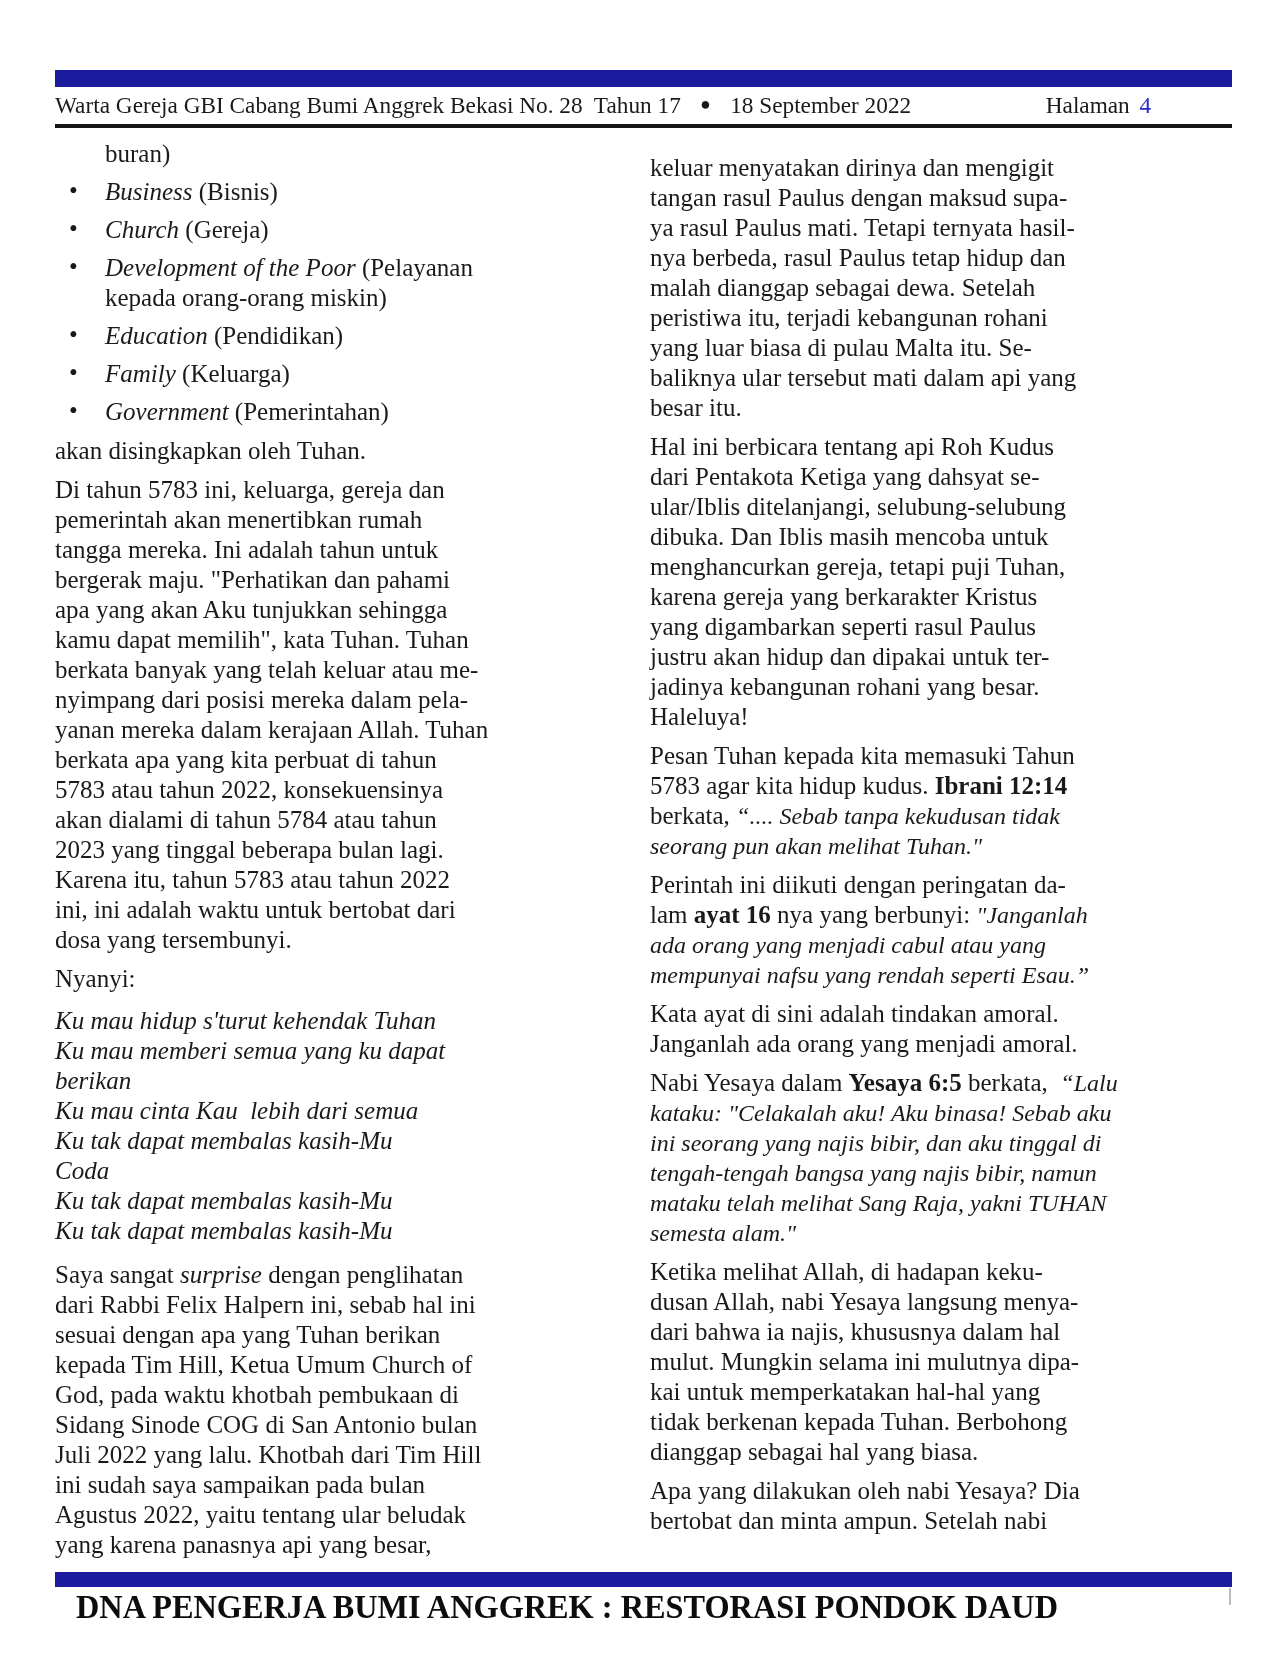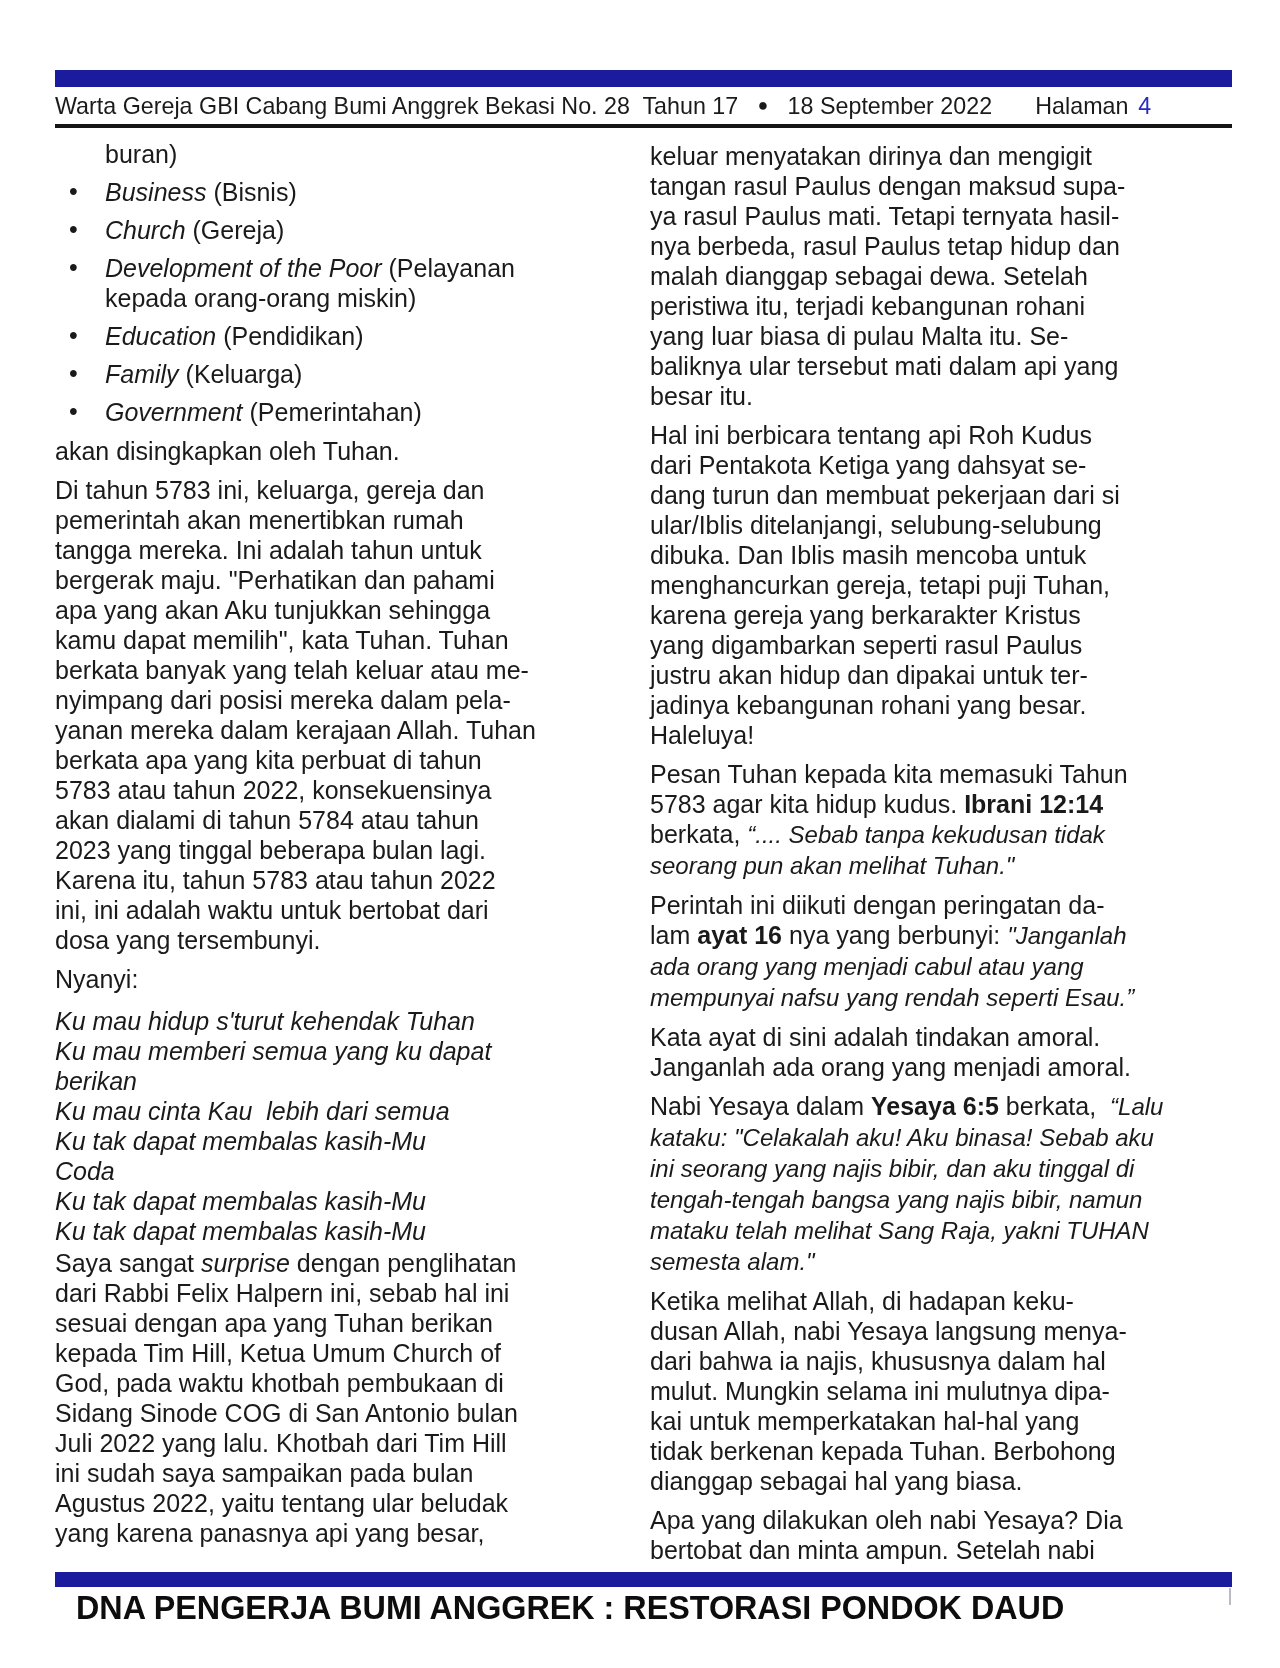--- a/index.html
+++ b/index.html
@@ -1,39 +1,39 @@
 <!DOCTYPE html>
 <html><head>
 <meta charset="utf-8">
 <style>
   html,body{margin:0;padding:0;background:#ffffff;}
   .page{
     position:relative;width:1280px;height:1668px;background:#ffffff;
-    font-family:Liberation Sans, sans-serif;color:#1a1a1a;overflow:hidden;
+    font-family:Liberation Serif, serif;color:#1a1a1a;overflow:hidden;
   }
   
   .topbar{position:absolute;left:55px;top:70px;width:1177px;height:17px;}
   .headerline{
     position:absolute;left:55px;top:92px;width:1200px;display:flex;align-items:baseline;
     font-size:24px;transform:scaleX(0.97);transform-origin:left;white-space:pre;
   }
   .h-sep{margin:0 20px;font-size:18px;position:relative;top:-3px;}
   .h-page{margin-left:auto;padding-right:70px;}
   .h-pagenum{margin-left:10px;}
   .rule{position:absolute;left:55px;top:124px;width:1177px;height:4px;background:#151515;}
   
   .col{position:absolute;top:139px;font-size:25px;line-height:30px;}
   .col-left{left:55px;width:575px;}
   .col-right{left:650px;width:530px;}
   .line{white-space:pre;}
   .i{font-style:italic;}
   .b{font-weight:bold;}
   .s{font-size:24px;}
   .block.para{margin-top:9px;}
-  .block.para0{margin-top:2px;}
+  .block.para0{margin-top:14px;}
   .block.song{margin-top:12px;font-style:italic;}
   .block.bullet{margin-top:8px;position:relative;padding-left:50px;}
   .block.cont{padding-left:50px;}
   .marker{position:absolute;left:14px;top:-1px;}
   
   .footer-bar{position:absolute;left:55px;top:1572px;width:1177px;height:15px;}
   .footer-text{
     position:absolute;left:76px;top:1588px;font-size:34px;font-weight:bold;
     transform:scaleX(0.95);transform-origin:left;white-space:pre;color:#0d0d0d;
   }
@@ -139,21 +139,20 @@
         <div class="line"><span class="">nya berbeda, rasul Paulus tetap hidup dan</span></div>
         <div class="line"><span class="">malah dianggap sebagai dewa. Setelah</span></div>
         <div class="line"><span class="">peristiwa itu, terjadi kebangunan rohani</span></div>
         <div class="line"><span class="">yang luar biasa di pulau Malta itu. Se-</span></div>
         <div class="line"><span class="">baliknya ular tersebut mati dalam api yang</span></div>
         <div class="line"><span class="">besar itu.</span></div>
       </div>
       <div class="block para">
         <div class="line"><span class="">Hal ini berbicara tentang api Roh Kudus</span></div>
         <div class="line"><span class="">dari Pentakota Ketiga yang dahsyat se-</span></div>
-        <div class="line"><span class="">dang turun dan membuat pekerjaan dari si</span></div>
         <div class="line"><span class="">ular/Iblis ditelanjangi, selubung-selubung</span></div>
         <div class="line"><span class="">dibuka. Dan Iblis masih mencoba untuk</span></div>
         <div class="line"><span class="">menghancurkan gereja, tetapi puji Tuhan,</span></div>
         <div class="line"><span class="">karena gereja yang berkarakter Kristus</span></div>
         <div class="line"><span class="">yang digambarkan seperti rasul Paulus</span></div>
         <div class="line"><span class="">justru akan hidup dan dipakai untuk ter-</span></div>
         <div class="line"><span class="">jadinya kebangunan rohani yang besar.</span></div>
         <div class="line"><span class="">Haleluya!</span></div>
       </div>
       <div class="block para">

